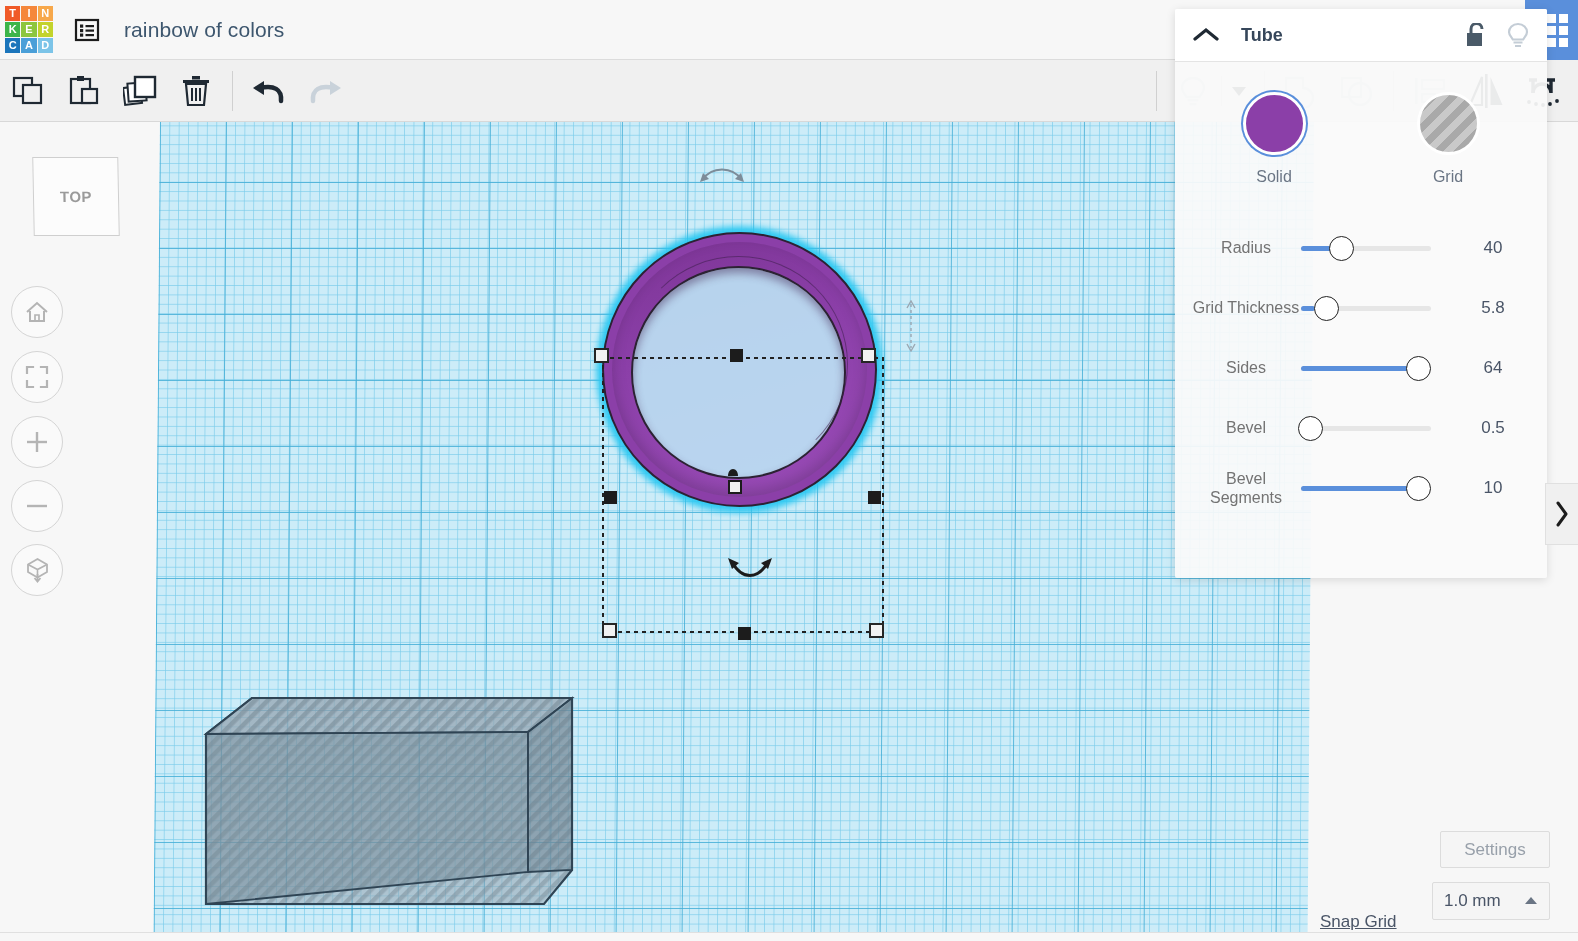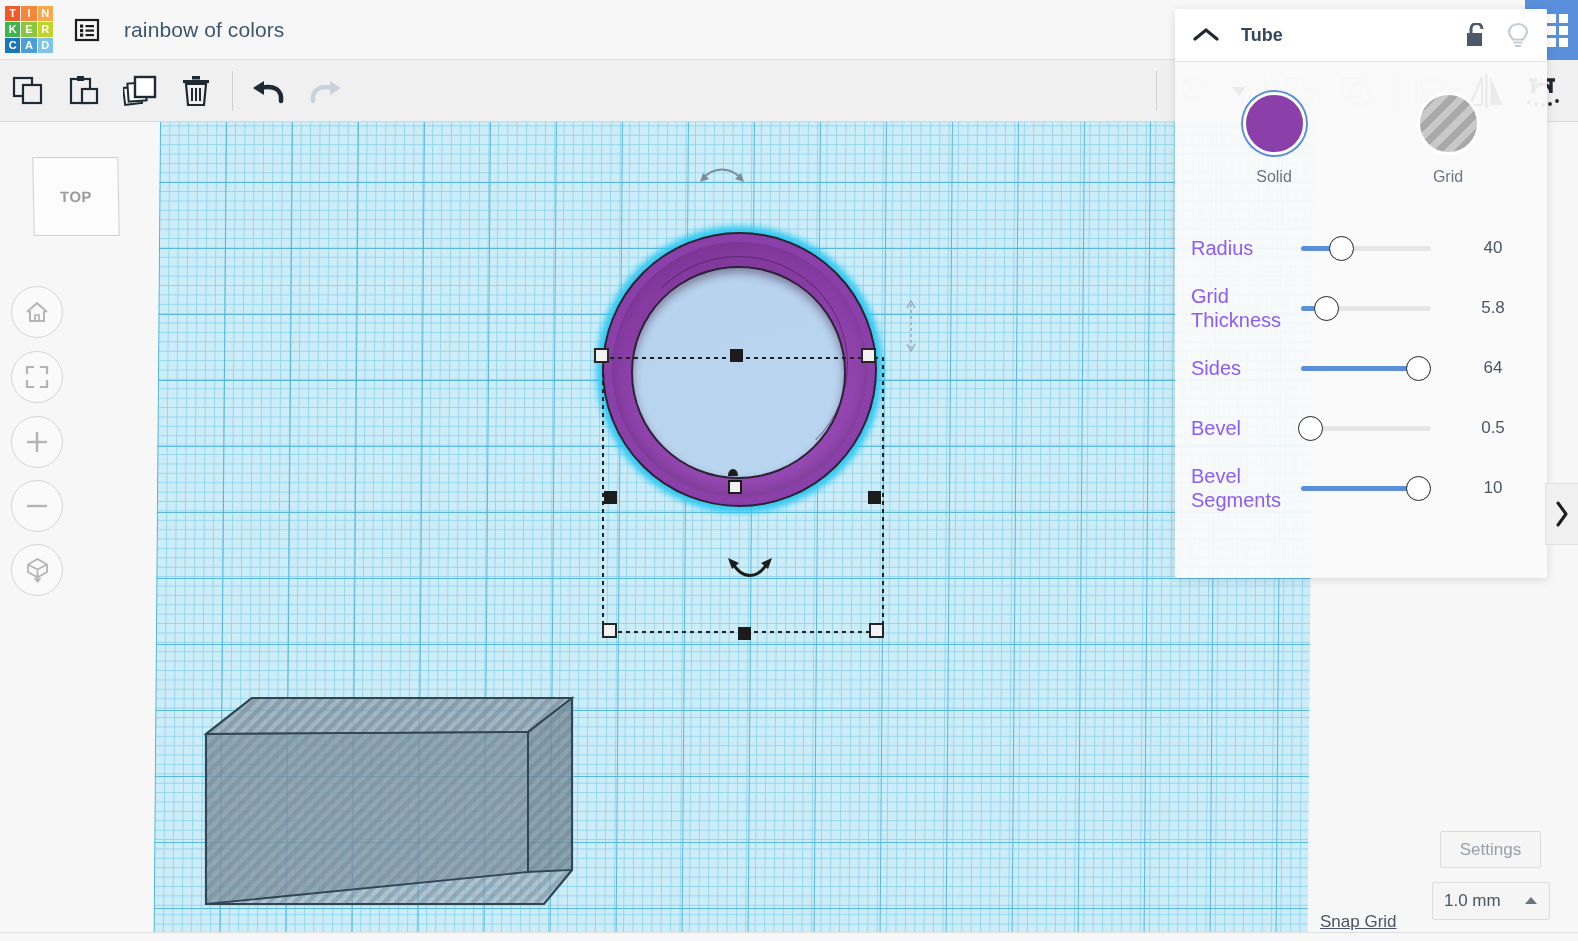--- a/index.html
+++ b/index.html
@@ -190,21 +190,21 @@
   }
   .sw-hole {
     width: 63px; height: 63px; border-radius: 50%;
     background: repeating-linear-gradient(135deg,#c9c9c9 0 7px,#a9a9a9 7px 14px);
     border: 3px solid #fff;
     cursor: pointer;
   }
   .sw-label { margin-top: 13px; font-size: 16px; color: #6a7584; }
   .params { padding: 22px 0 0; }
   .prow { display: flex; align-items: center; height: 60px; padding: 0 0 0 16px; }
-  .plabel { width: 110px; font-size: 20px; color: #8b5cf6; line-height: 1.2; }
+  .plabel { width: 110px; font-size: 16px; color: #737373; line-height: 1.2; text-align: center; }
   .slider { position: relative; width: 130px; height: 26px; display: flex; align-items: center; cursor: pointer; }
   .track { position: absolute; left: 0; right: 0; height: 5px; background: #e6e6e6; border-radius: 3px; }
   .fill { position: absolute; left: 0; height: 5px; background: #5a8fdb; border-radius: 3px; }
   .knob {
     position: absolute; width: 25px; height: 25px; border-radius: 50%;
     background: #fff; border: 1.6px solid #222; transform: translateX(-12px);
     cursor: pointer;
   }
   .pval { width: 96px; text-align: center; font-size: 17px; color: #4a5567; margin-left: 14px; }
 
@@ -213,21 +213,21 @@
     position: absolute; left: 1545px; top: 483px;
     width: 33px; height: 62px;
     background: #f0f0f0; border: 1px solid #e0e0e0; border-right: none;
     display: flex; align-items: center; justify-content: center;
     cursor: pointer;
   }
 
   
   .settings-btn {
     position: absolute; left: 1440px; top: 831px;
-    width: 101px; height: 37px;
+    width: 110px; height: 37px;
     background: #f5f5f5; border: 1px solid #dcdcdc; border-radius: 2px;
     display: flex; align-items: center; justify-content: center;
     font-size: 17px; color: #98a0aa; cursor: pointer;
   }
   .snap-label {
     position: absolute; left: 1320px; top: 912px;
     font-size: 17px; color: #4a5567; text-decoration: underline;
   }
   .snap-select {
     position: absolute; left: 1432px; top: 882px;

